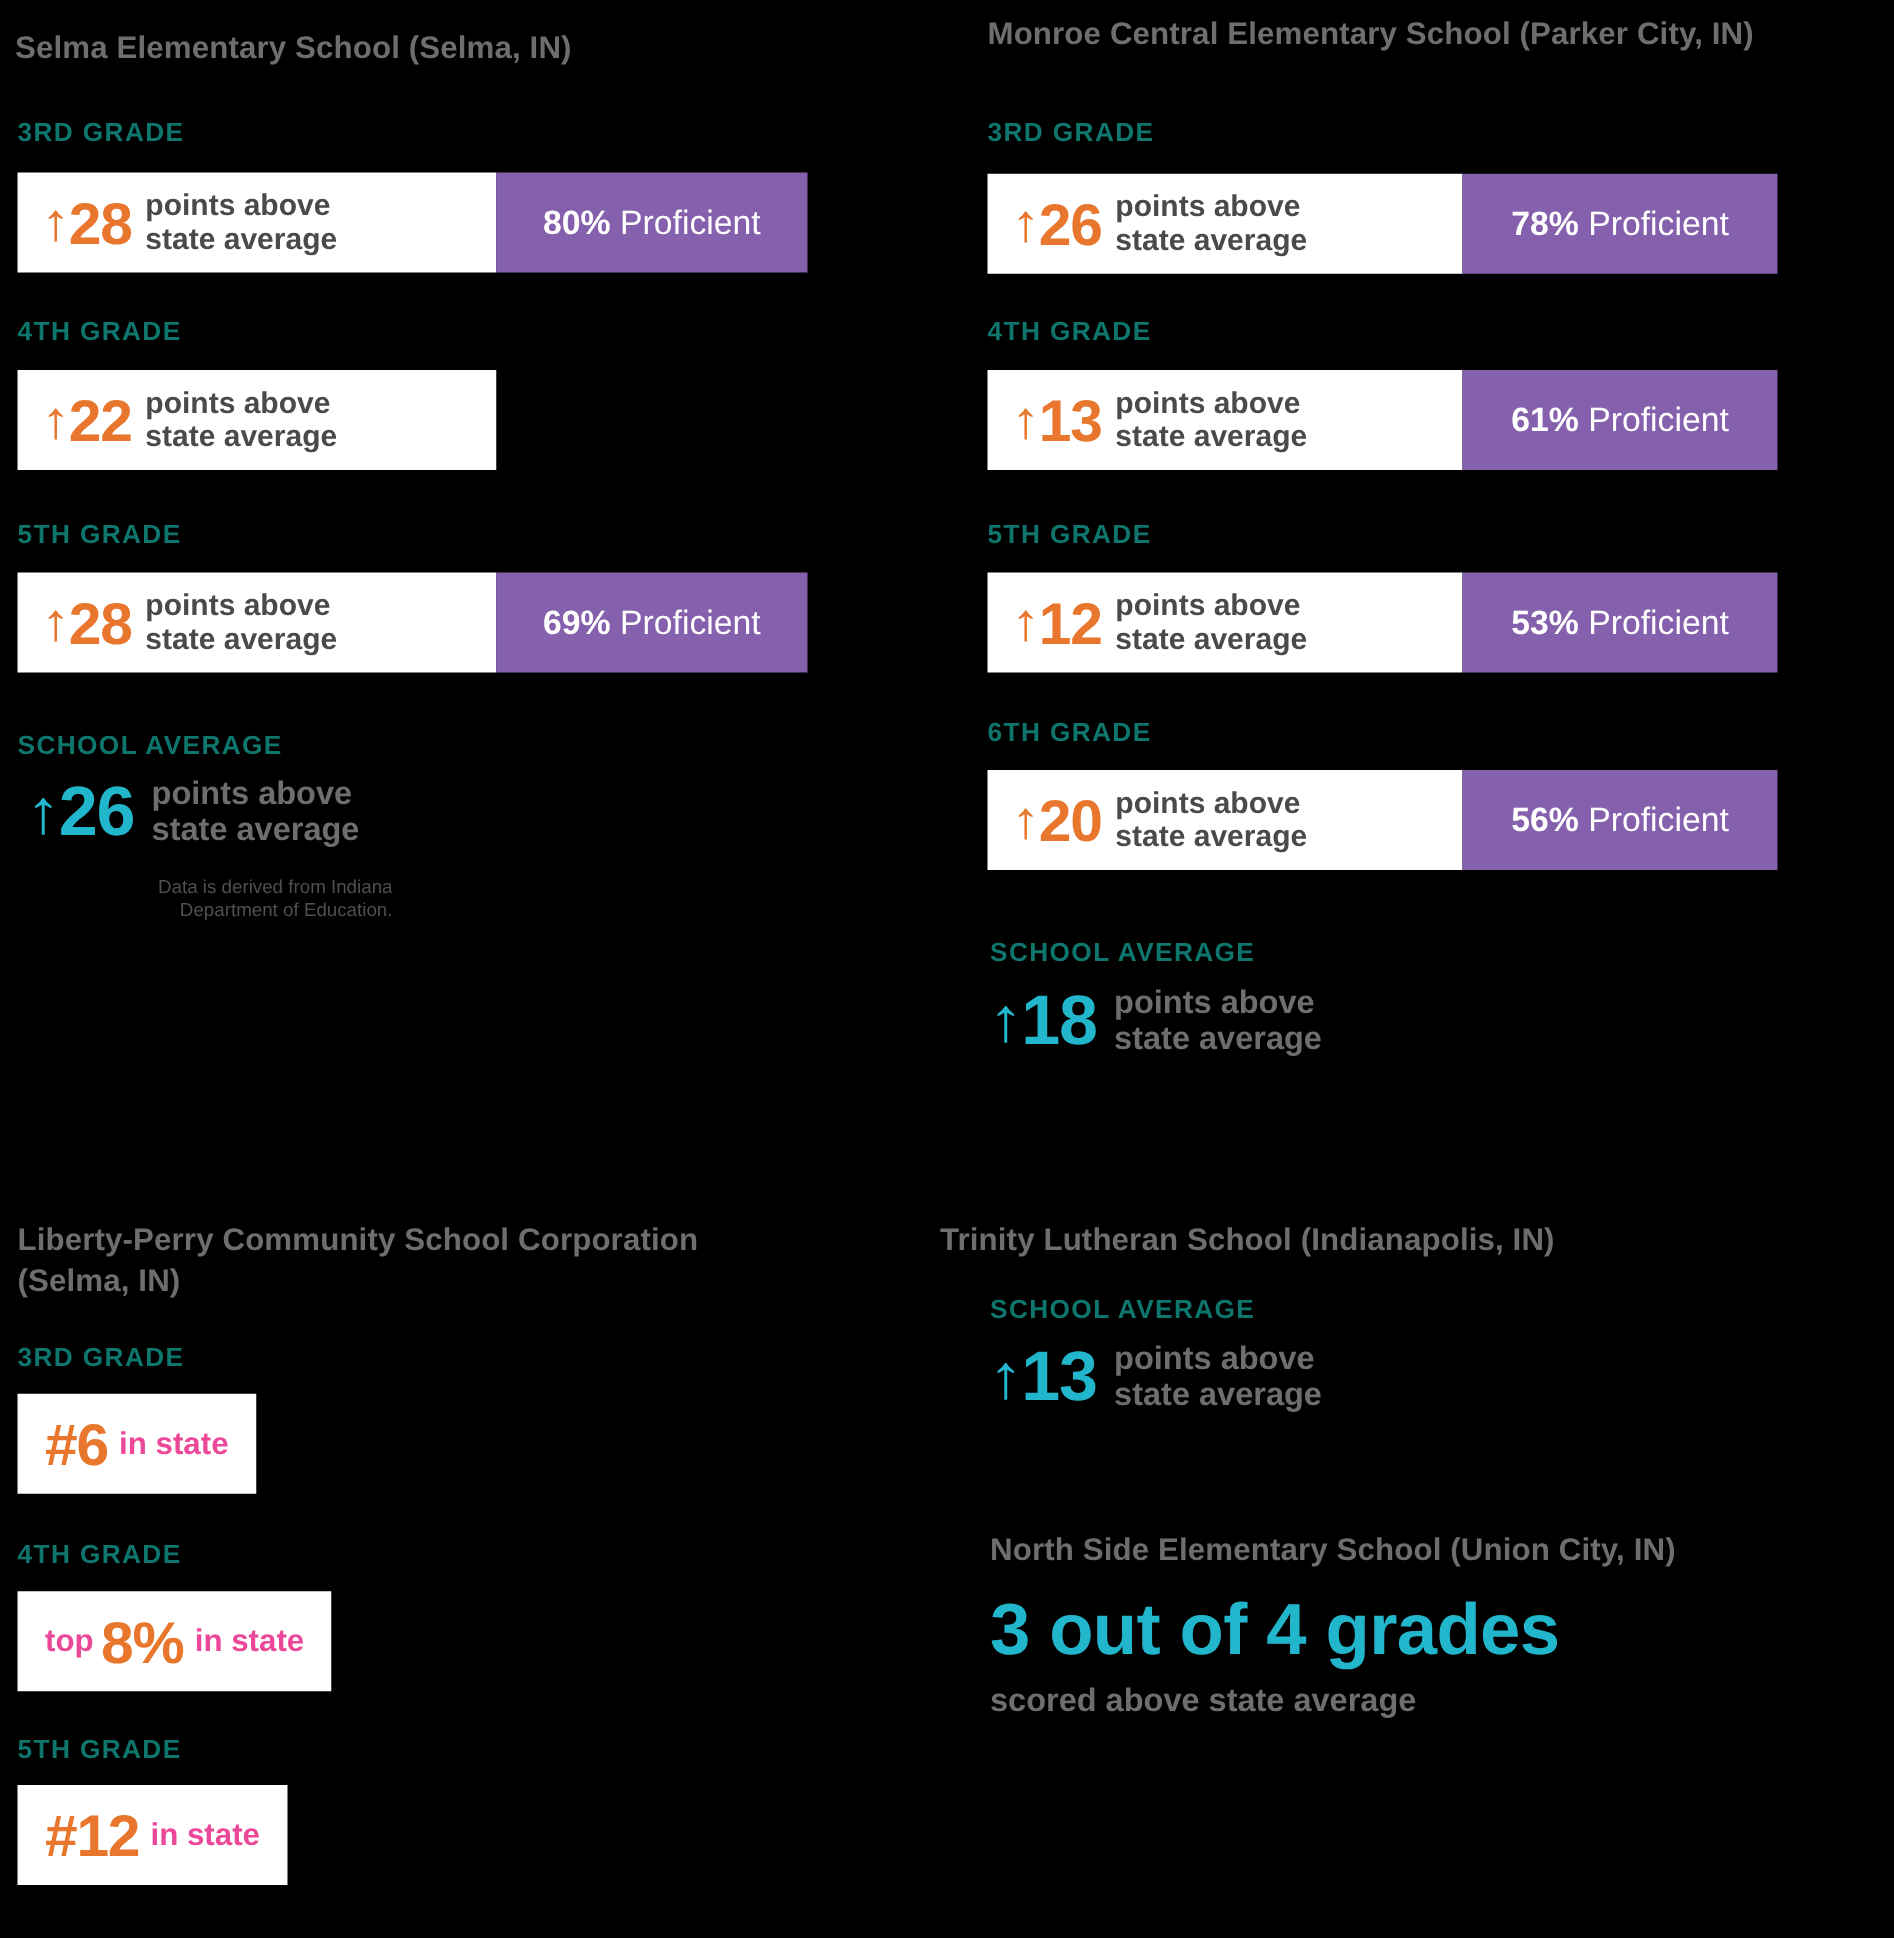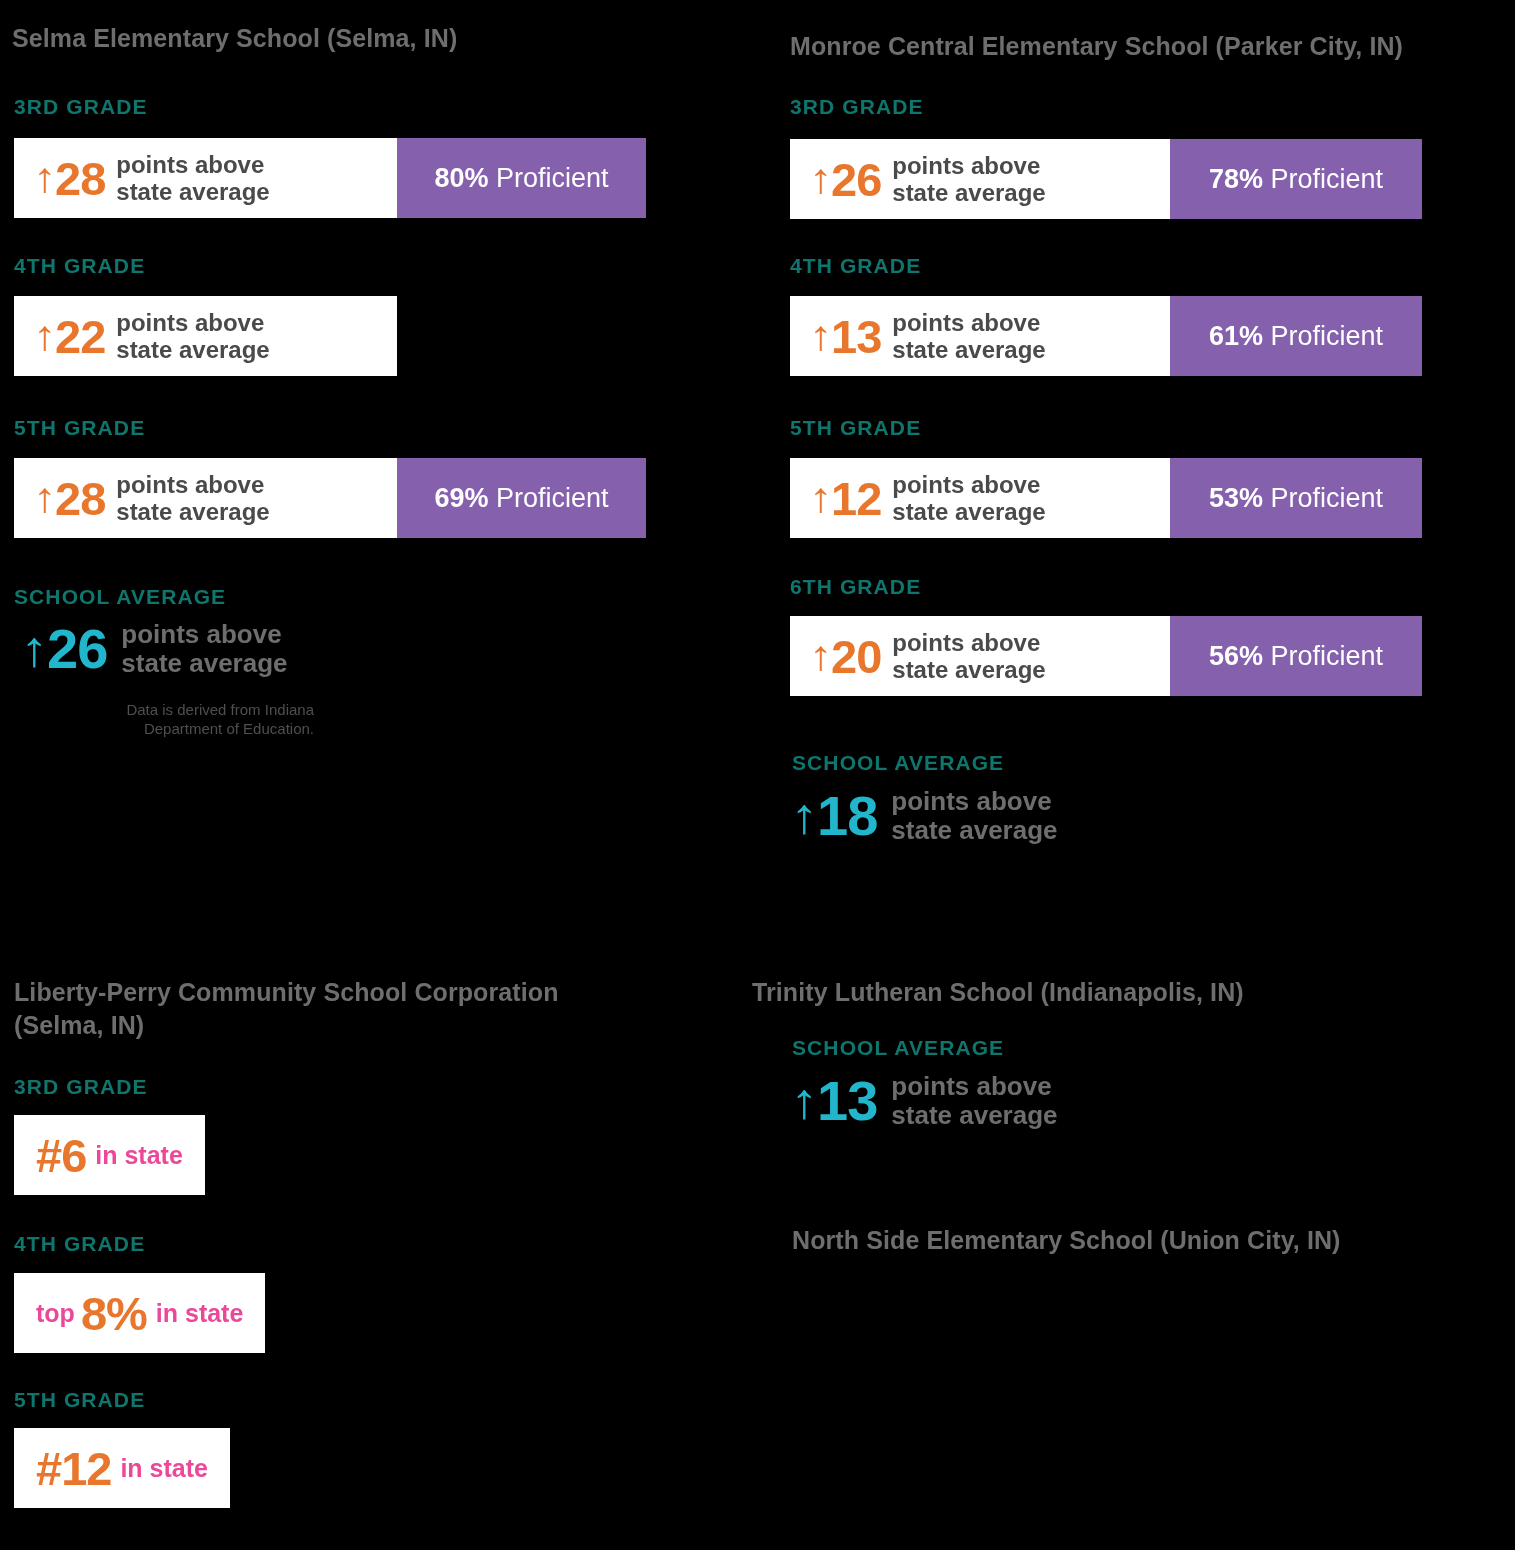--- a/index.html
+++ b/index.html
@@ -223,21 +223,21 @@
     <span class="avg-num">
       <span class="arrow-glyph">↑</span>
         <span>26</span>
     </span>
     <span class="avg-sub">points above
 state average</span>
   </div>
   <div class="block footnote" style="left:14px; top:700px; width:300px;text-align:right;">Data is derived from Indiana
 Department of Education.</div>
 
-  <div class="block" style="left:790px; top:30px; width:720px;">
+  <div class="block" style="left:790px; top:11px; width:720px;">
     <div class="school-title">Monroe Central Elementary School (Parker City, IN)</div>
   </div>
 
   <div class="block" style="left:790px; top:95px;">
     <div class="grade-label">3RD GRADE</div>
   </div>
   <div class="block stat-card" style="left:790px; top:139px;">
     <div class="white-part" style="width:380px;">
       <span class="arrow-num">
         <span class="arrow-glyph">↑</span>
@@ -361,14 +361,18 @@
       <span class="arrow-glyph">↑</span>
         <span>13</span>
     </span>
     <span class="avg-sub">points above
 state average</span>
   </div>
 
   <div class="block" style="left:792px; top:1224px; width:700px;">
     <div class="school-title">North Side Elementary School (Union City, IN)</div>
   </div>
+  <div class="block" style="left:792px; top:1275px;">
+    <div class="headline-big">3 out of 4 grades</div>
+    <div class="headline-sub">scored above state average</div>
+  </div>
 
 </div>
 
 </body></html>

